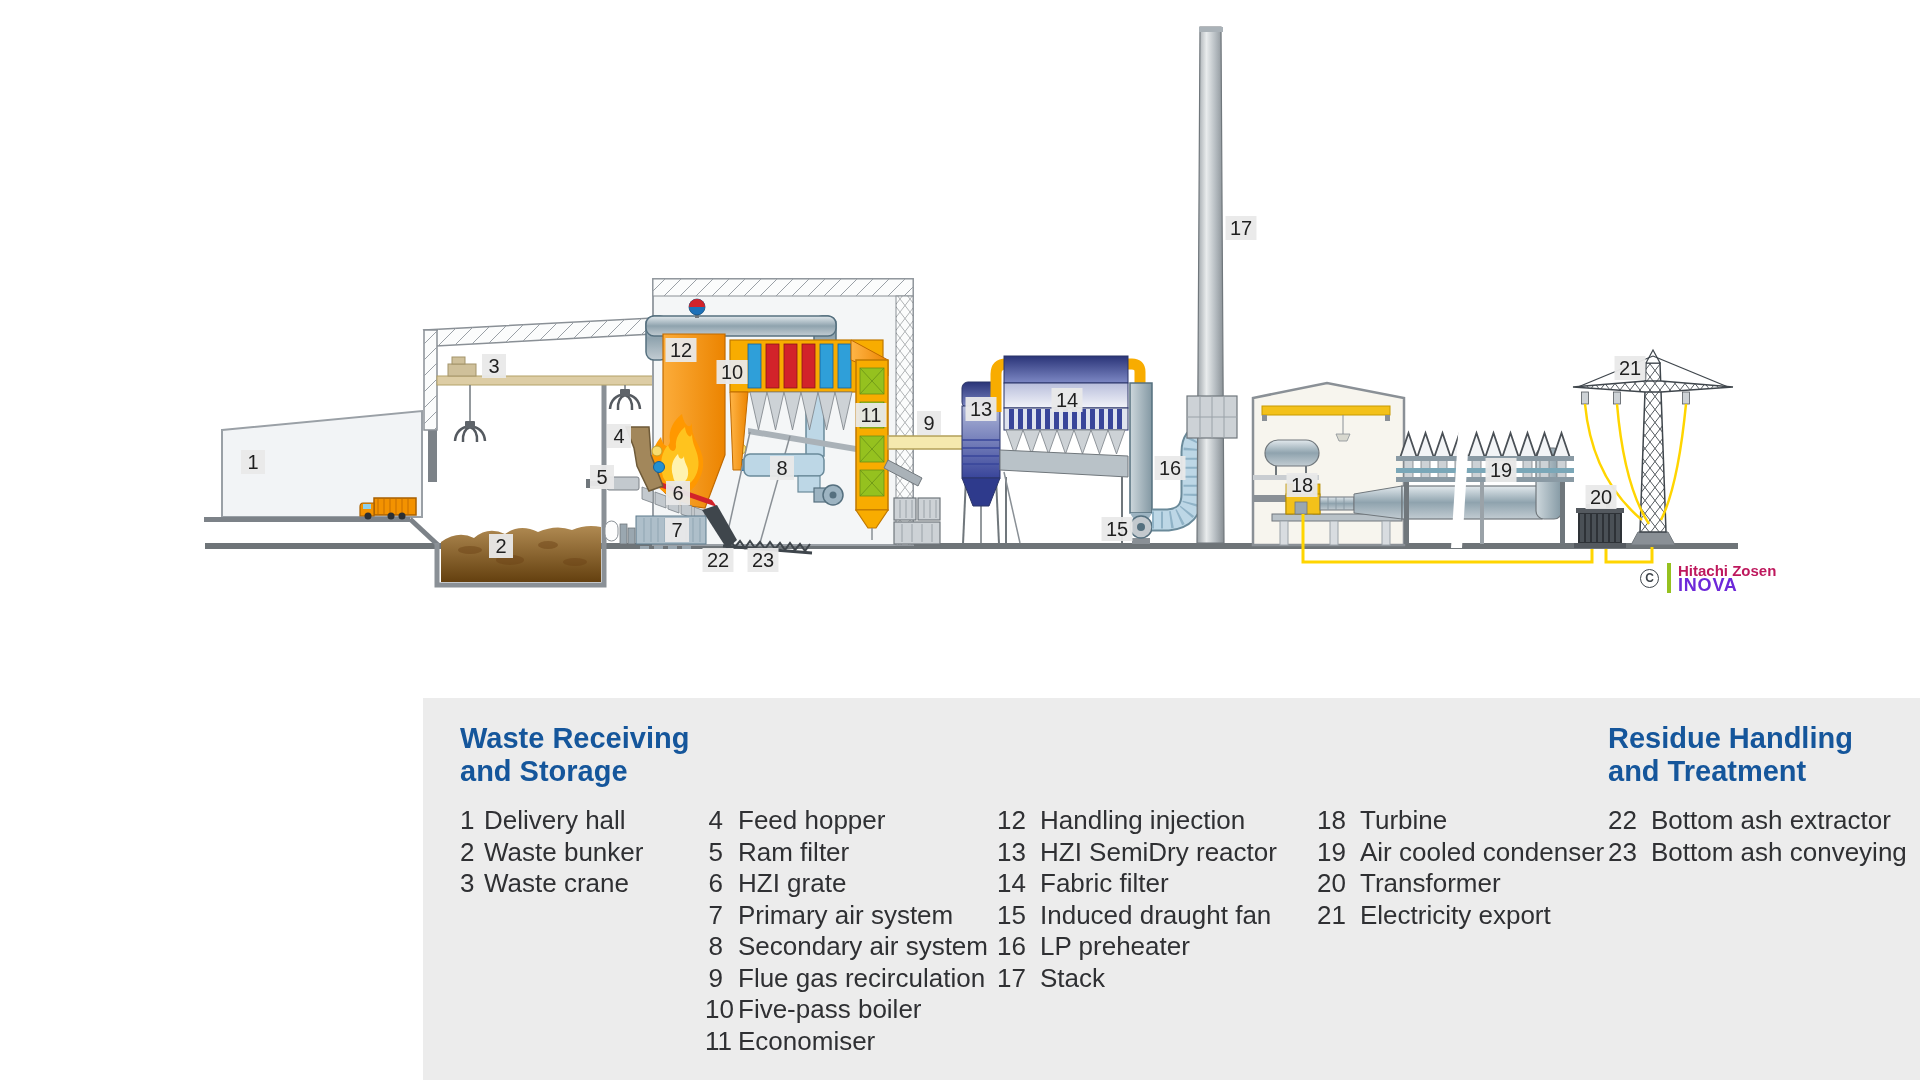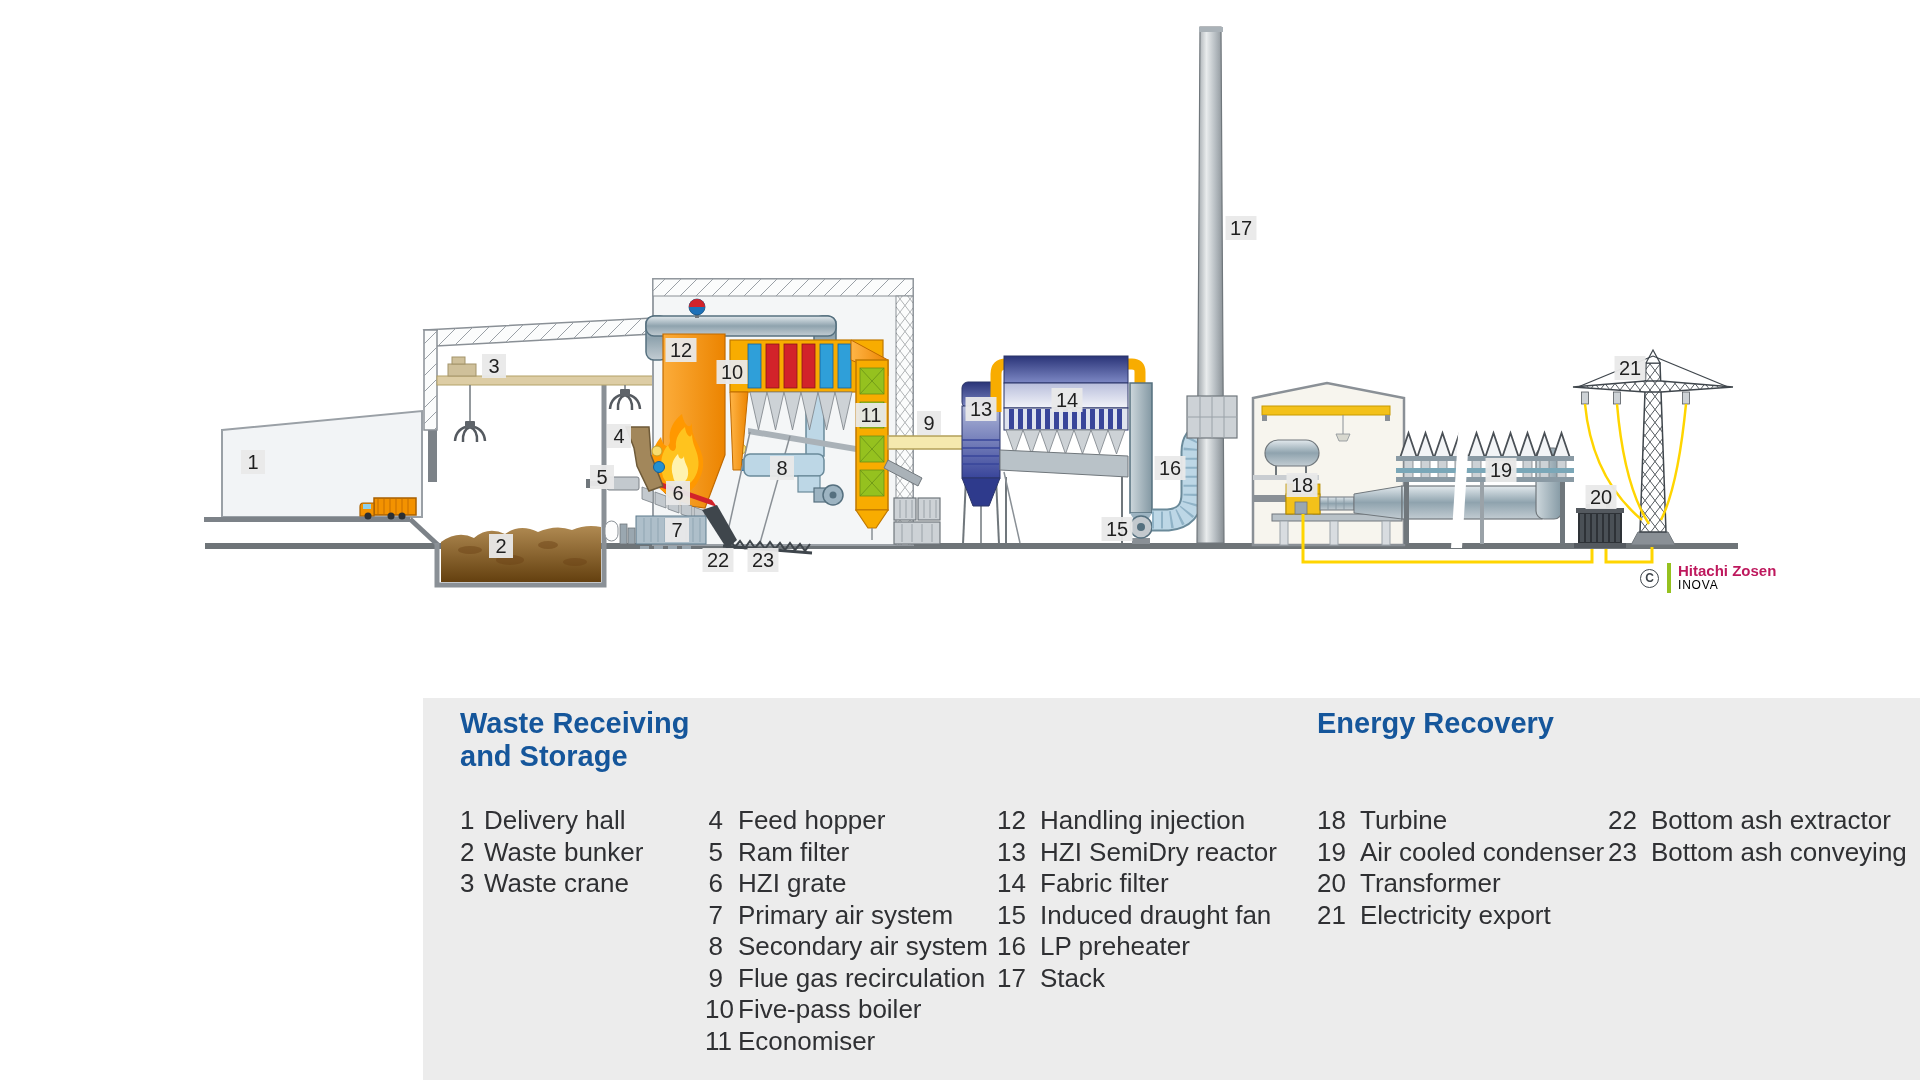--- a/index.html
+++ b/index.html
@@ -11,41 +11,41 @@
 
   
   #legend{position:absolute;left:423px;top:698px;width:1497px;height:382px;
           background:#ececec;}
   .legend-col{position:absolute;top:0;height:100%;}
   .legend-col:nth-child(1){left:37px;}
   .legend-col:nth-child(2){left:282px;}
   .legend-col:nth-child(3){left:574px;}
   .legend-col:nth-child(4){left:894px;}
   .legend-col:nth-child(5){left:1185px;}
-  .lg-title{padding-top:9px;font-size:29px;font-weight:bold;color:#15569b;
+  .lg-title{padding-top:24px;font-size:29px;font-weight:bold;color:#15569b;
             line-height:33px;white-space:nowrap;}
   .lg-items{position:absolute;left:0;top:107px;}
   .lg-row{display:flex;font-size:26px;line-height:31.5px;color:#2f3033;
           white-space:nowrap;}
   .lg-num{display:inline-block;text-align:right;margin-right:15px;}
   .legend-col:nth-child(1) .lg-num{width:9px;}
   .legend-col:nth-child(2) .lg-num{width:18px;}
   .legend-col:nth-child(3) .lg-num,
   .legend-col:nth-child(4) .lg-num,
   .legend-col:nth-child(5) .lg-num{width:28px;}
 
   
   #hzi-logo{position:absolute;left:1640px;top:563px;display:flex;
             align-items:center;}
   #hzi-logo .copy{width:17px;height:17px;border:1.6px solid #3f464c;
       border-radius:50%;font-size:12px;line-height:17px;text-align:center;
       color:#3f464c;font-weight:bold;}
   #hzi-logo .bar{width:4px;height:30px;background:#95c11f;margin:0 7px 0 8px;}
   #hzi-logo .l1{font-size:15px;font-weight:bold;color:#be185d;line-height:15px;}
-  #hzi-logo .l2{font-size:12px;font-weight:normal;color:#000000;line-height:15px;
+  #hzi-logo .l2{font-size:18px;font-weight:bold;color:#6d28d9;line-height:15px;
                 letter-spacing:0.8px;}
 </style>
 </head>
 <body>
 
 <div id="stage">
 
 <svg id="plant-svg" width="1920" height="660" viewBox="0 0 1920 660">
   <defs>
     <linearGradient id="gradOrange" x1="0" y1="0" x2="1" y2="0">
@@ -582,43 +582,44 @@
             <span class="lg-num">16</span>
             <span class="lg-label">LP preheater</span>
           </div>
           <div class="lg-row">
             <span class="lg-num">17</span>
             <span class="lg-label">Stack</span>
           </div>
         </div>
   </div>
   <div class="legend-col">
-    <div class="lg-title">
-          <div>Energy Recovery</div>
-        </div>
     <div class="lg-items">
           <div class="lg-row">
             <span class="lg-num">18</span>
             <span class="lg-label">Turbine</span>
           </div>
           <div class="lg-row">
             <span class="lg-num">19</span>
             <span class="lg-label">Air cooled condenser</span>
           </div>
           <div class="lg-row">
             <span class="lg-num">20</span>
             <span class="lg-label">Transformer</span>
           </div>
           <div class="lg-row">
             <span class="lg-num">21</span>
             <span class="lg-label">Electricity export</span>
           </div>
         </div>
   </div>
   <div class="legend-col">
+    <div class="lg-title">
+          <div>Residue Handling</div>
+          <div>and Treatment</div>
+        </div>
     <div class="lg-items">
           <div class="lg-row">
             <span class="lg-num">22</span>
             <span class="lg-label">Bottom ash extractor</span>
           </div>
           <div class="lg-row">
             <span class="lg-num">23</span>
             <span class="lg-label">Bottom ash conveying</span>
           </div>
         </div>

